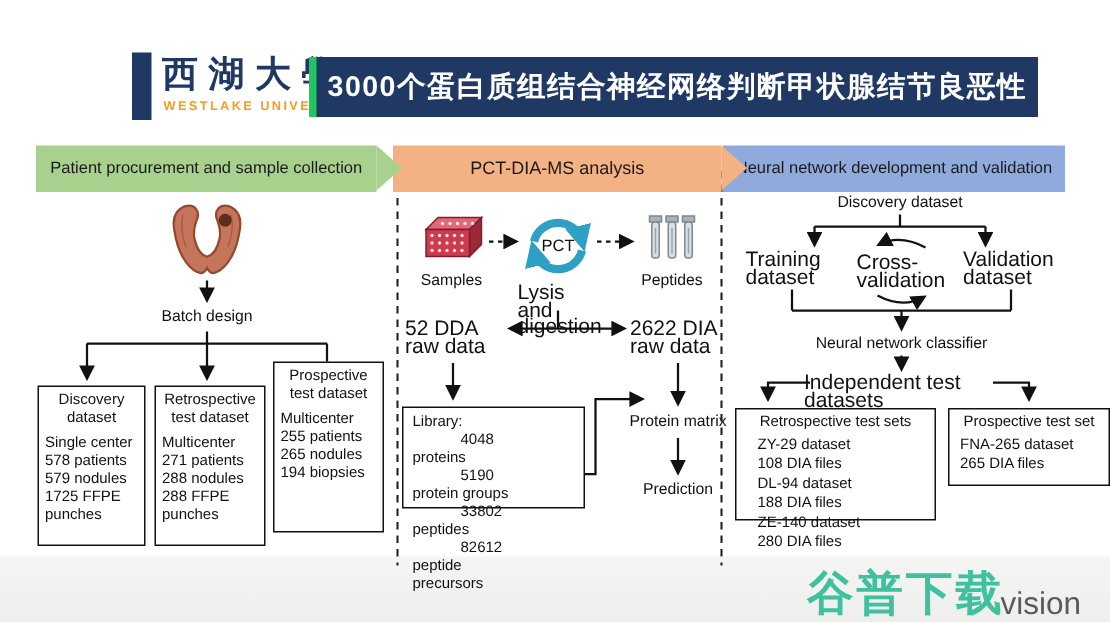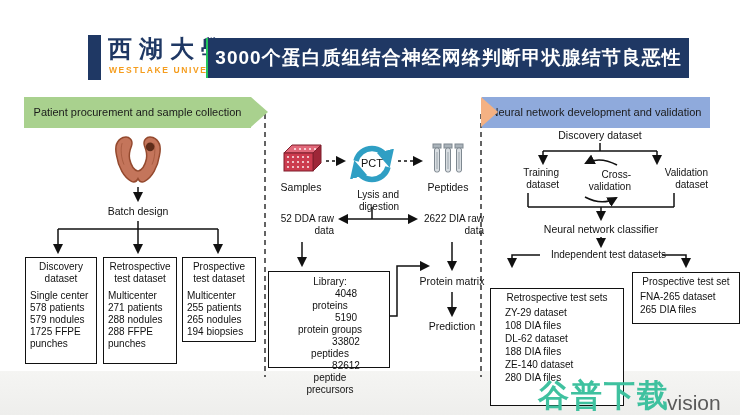--- a/index.html
+++ b/index.html
@@ -4,48 +4,48 @@
 <style>
   html,body{margin:0;padding:0;background:#fff;}
   #canvas{position:relative;width:740px;height:415px;background:#ffffff;overflow:hidden;
           font-family:"Liberation Sans",sans-serif;color:#111;}
   .abs{position:absolute;}
   
   .logo-bar{left:88px;top:35px;width:13px;height:45px;background:#1f3864;}
   .logo-cn{left:108px;top:33px;width:150px;font-family:"DejaVu Serif",serif;font-weight:bold;
            font-size:24px;letter-spacing:7px;color:#1f3864;white-space:nowrap;}
   .logo-en{left:109px;top:65px;font-size:8.5px;font-weight:bold;color:#f59d1e;letter-spacing:1.6px;white-space:nowrap;}
-  .title-banner{left:206px;top:38px;width:481px;height:40px;background:#1f3864;border-left:2px solid #22c55e;
+  .title-banner{left:206px;top:38px;width:481px;height:40px;background:#1f3864;border-left:5px solid #22c55e;
                 display:flex;align-items:center;justify-content:center;}
   .title-banner span{color:#fff;font-size:19px;font-weight:bold;letter-spacing:1px;white-space:nowrap;}
   
   .stage{height:31px;top:97px;display:flex;align-items:center;justify-content:center;
          text-align:right;font-size:11px;line-height:13px;color:#1a1a1a;z-index:3;}
   .stage.green{left:24px;width:227px;background:#a9d18e;}
   .stage.orange{left:262px;width:219px;background:#f4b183;font-size:12px;}
   .stage.blue{left:482px;width:228px;background:#8faadc;}
   .tip{width:0;height:0;border-top:15.5px solid transparent;border-bottom:15.5px solid transparent;
        top:97px;z-index:4;}
   .tip.green{left:251px;border-left:17px solid #a9d18e;}
   .tip.orange{left:481px;border-left:17px solid #f4b183;}
   
   .t{font-size:10.5px;line-height:12px;text-align:center;z-index:3;}
-  .t2{font-size:10px;line-height:11.5px;text-align:right;z-index:3;}
+  .t2{font-size:14px;line-height:11.5px;text-align:left;z-index:3;}
   
   .fbox{background:#fff;border:1.5px solid #111;z-index:3;font-size:10px;line-height:12px;box-sizing:border-box;}
   .fbox .bt{text-align:center;padding:3px 1px 2px 1px;}
   .fbox .bi{padding:0 2px 0 4px;}
   .fbox .gap{height:3px;}
   .b1{left:25px;top:257px;width:72px;height:107px;}
   .b2{left:103px;top:257px;width:74px;height:107px;}
-  .b3{left:182px;top:257px;width:74px;height:85px;}
-  .libbox{left:268px;top:271px;width:122px;height:97px;padding:4px 4px 0 6px;text-align:center;}
+  .b3{left:182px;top:241px;width:74px;height:114px;}
+  .libbox{left:268px;top:271px;width:122px;height:68px;padding:4px 4px 0 6px;text-align:left;}
   .librow .num{display:inline-block;width:36px;vertical-align:top;margin-left:32px;}
   .librow .lbl{display:inline-block;width:72px;vertical-align:top;}
-  .rbox{left:490px;top:288px;width:134px;height:118px;}
+  .rbox{left:490px;top:272px;width:134px;height:75px;}
   .pbox{left:632px;top:272px;width:108px;height:52px;}
   .rbox .bi,.pbox .bi{padding-left:14px;line-height:13px;}
   .pbox .bi{padding-left:7px;}
   
   svg.overlay{position:absolute;left:0;top:0;z-index:2;pointer-events:none;}
   .ln{stroke:#111;stroke-width:1.5;fill:none;}
   .dsh{stroke-dasharray:3 3;}
   .sep{stroke:#222;stroke-width:1.4;fill:none;stroke-dasharray:5 4;}
   
   .bottom-strip{left:0;top:371px;width:740px;height:44px;background:linear-gradient(#f5f5f3,#eeeeec);z-index:1;}
@@ -62,20 +62,21 @@
 
   <div class="abs logo-bar"></div>
   <div class="abs logo-cn">西湖大學</div>
   <div class="abs logo-en">WESTLAKE UNIVERSITY</div>
   <div class="abs title-banner">
     <span>3000个蛋白质组结合神经网络判断甲状腺结节良恶性</span>
   </div>
 
   <div class="abs stage green">Patient procurement and sample collection</div>
   <div class="abs tip green"></div>
+  <div class="abs stage orange">PCT-DIA-MS analysis</div>
   <div class="abs tip orange"></div>
   <div class="abs stage blue">Neural network development and validation</div>
 
   <svg class="overlay" width="740" height="415">
     <defs>
       <marker id="ah" viewBox="0 0 10 10" refX="8" refY="5" markerWidth="7" markerHeight="7" orient="auto-start-reverse">
         <path d="M0 0 L10 5 L0 10 z" fill="#111"></path>
       </marker>
     </defs>
 
@@ -222,21 +223,21 @@
   <div class="abs t2" style="left:497px;top:167px;width:62px;">Training dataset</div>
   <div class="abs t2" style="left:571px;top:169px;width:60px;">Cross-validation</div>
   <div class="abs t2" style="left:642px;top:167px;width:66px;">Validation dataset</div>
   <div class="abs t" style="left:528px;top:223px;width:146px;">Neural network classifier</div>
   <div class="abs t2" style="left:536px;top:249px;width:130px;">Independent test datasets</div>
 
   <div class="abs fbox rbox">
     <div class="bt">Retrospective test sets</div>
     <div class="bi">ZY-29 dataset</div>
     <div class="bi">108 DIA files</div>
-    <div class="bi">DL-62 dataset</div>
+    <div class="bi">DL-94 dataset</div>
     <div class="bi">188 DIA files</div>
     <div class="bi">ZE-140 dataset</div>
     <div class="bi">280 DIA files</div>
   </div>
   <div class="abs fbox pbox">
     <div class="bt">Prospective test set</div>
     <div class="bi">FNA-265 dataset</div>
     <div class="bi">265 DIA files</div>
   </div>
 

